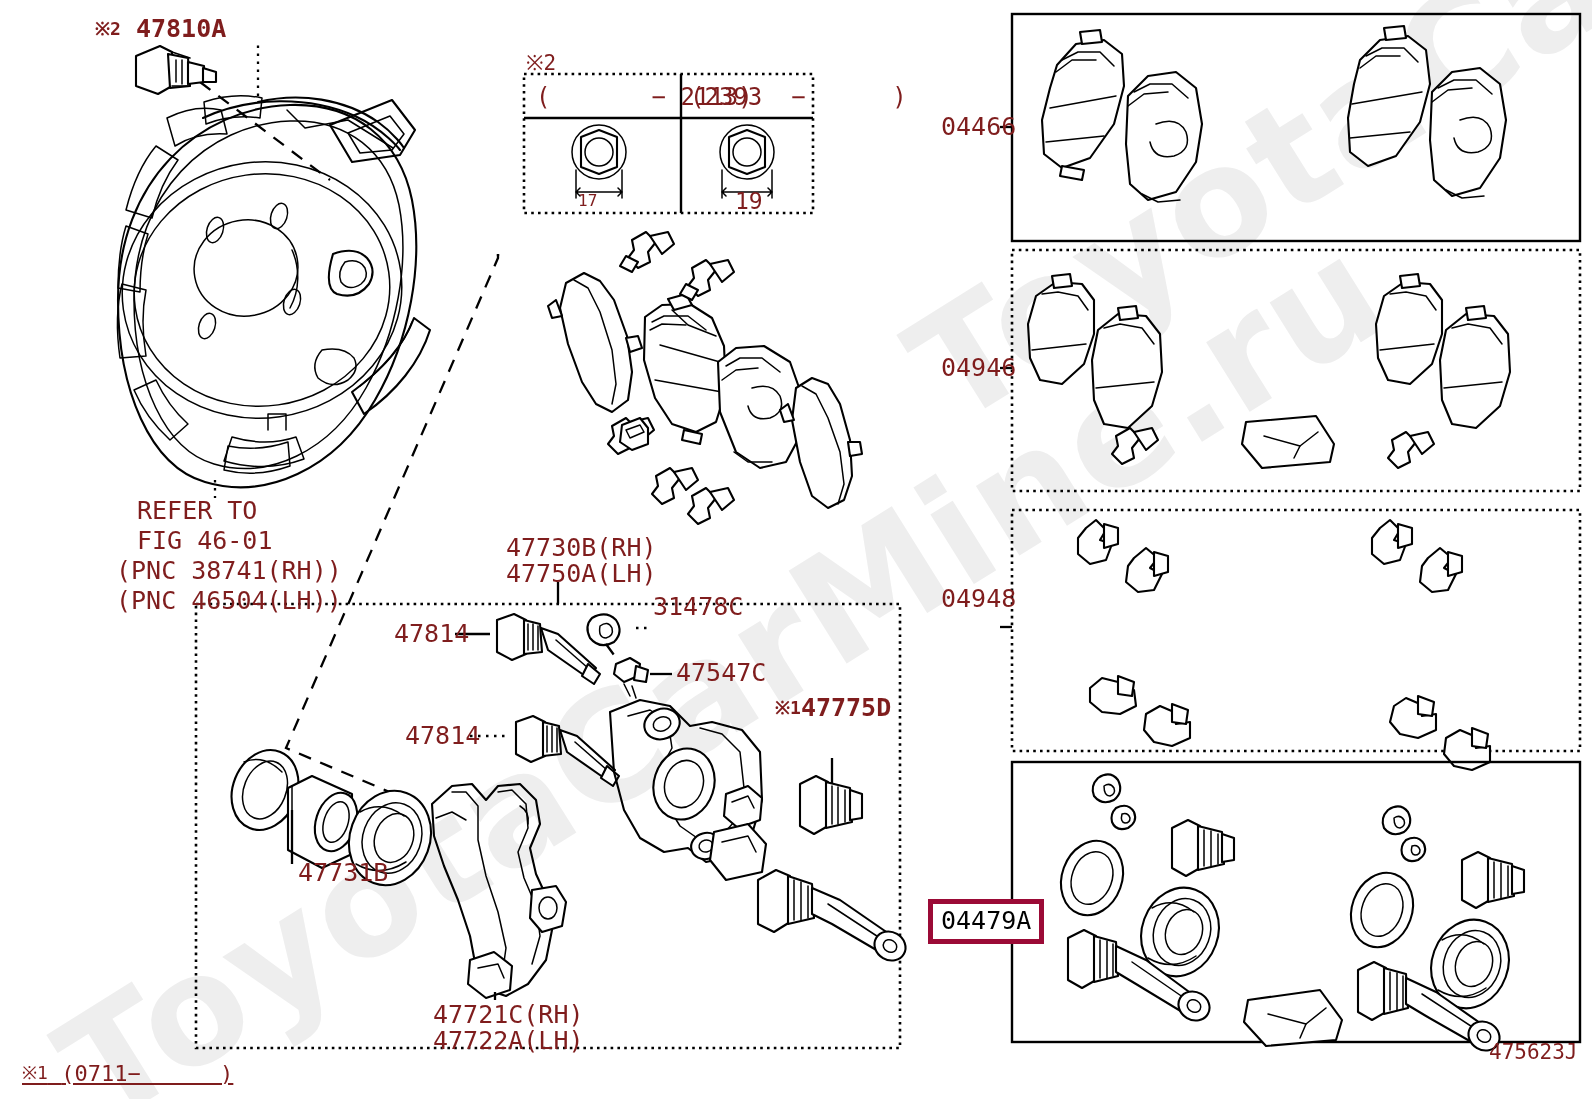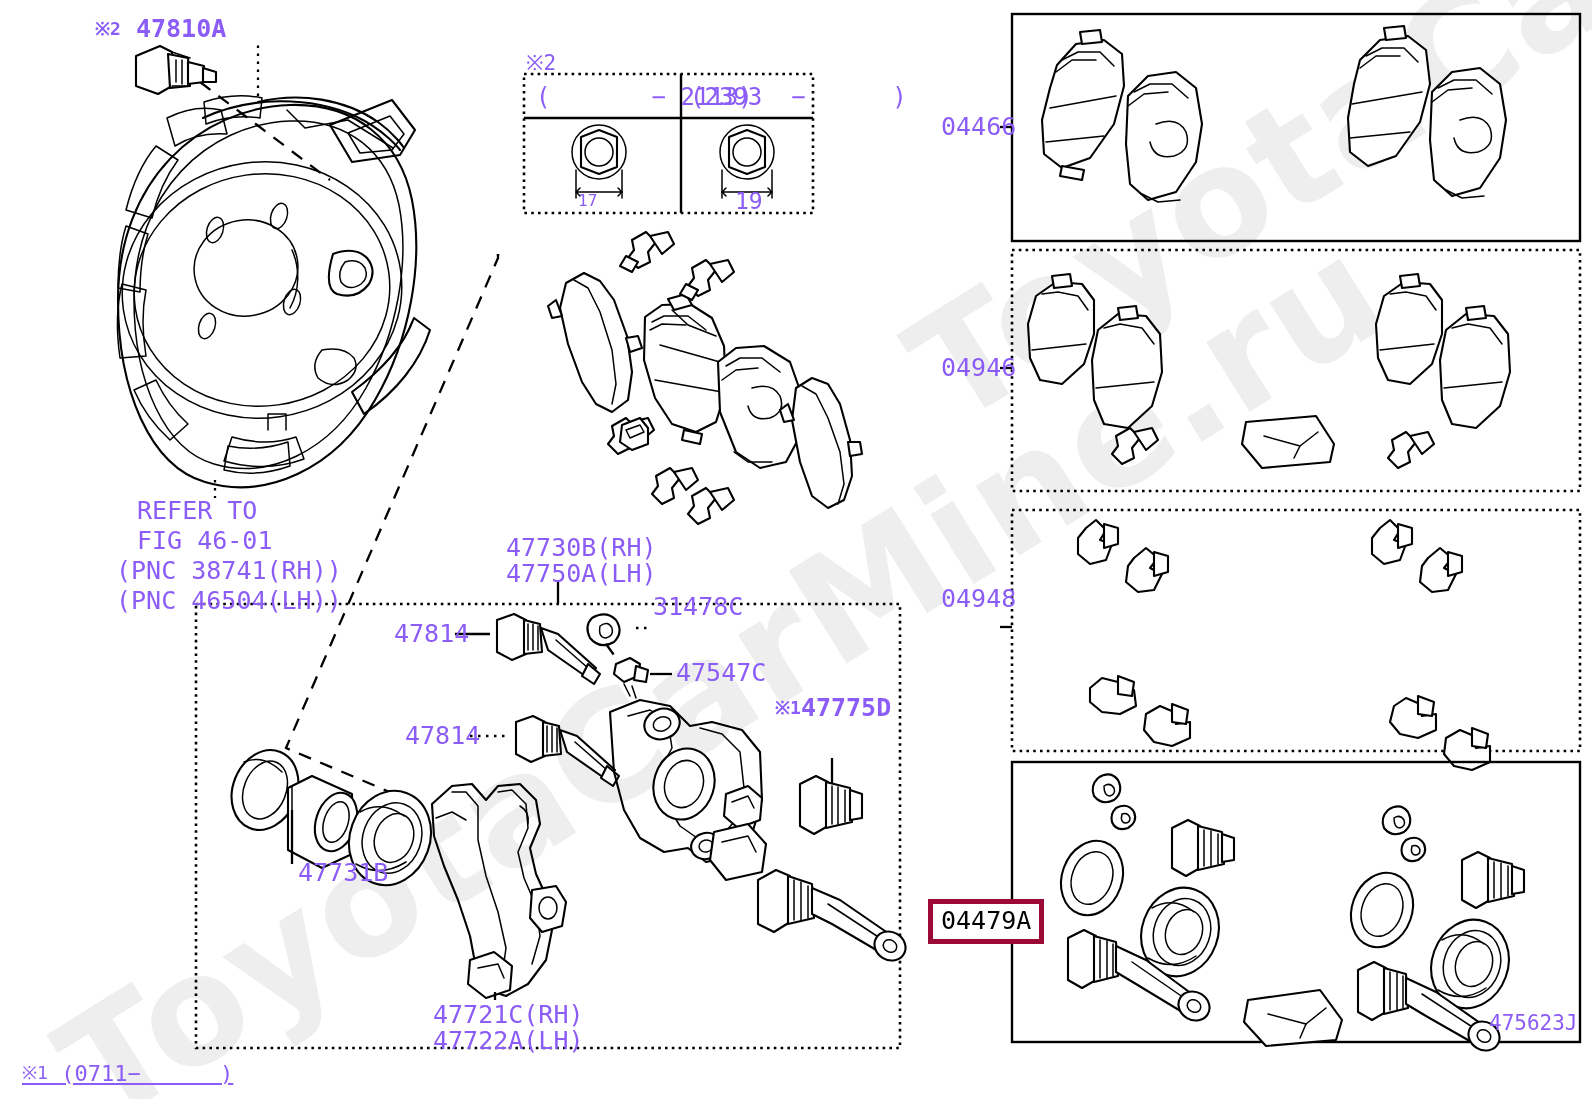--- a/index.html
+++ b/index.html
@@ -12,21 +12,21 @@
   .watermark{position:absolute;left:0;top:0;width:1592px;height:1099px;
              pointer-events:none;z-index:1;}
   .wm-text{position:absolute;font-family:"DejaVu Sans","Liberation Sans",sans-serif;
            font-weight:700;color:#eeeeee;white-space:nowrap;
            transform-origin:left top;letter-spacing:2px;}
   .wm-a{left:30px;top:1010px;font-size:150px;transform:rotate(-32deg);}
   .wm-b{left:880px;top:310px;font-size:150px;transform:rotate(-32deg);}
 
   
   .lbl{position:absolute;z-index:6;font-size:25px;line-height:30px;
-       letter-spacing:0px;white-space:pre;color:#8b5cf6;}
+       letter-spacing:0px;white-space:pre;color:#7f1d1d;}
   .lbl.bold{font-weight:700;}
   .lbl.small{font-size:22px;line-height:26px;}
   .mark{font-size:18px;vertical-align:2px;}
 
   
   svg.art{position:absolute;left:0;top:0;width:1592px;height:1099px;z-index:4;}
   svg.art .ln{fill:none;stroke:#000;stroke-width:2.1;
               stroke-linecap:round;stroke-linejoin:round;}
   svg.art .lnT{fill:none;stroke:#000;stroke-width:1.5;
                stroke-linecap:round;stroke-linejoin:round;}
@@ -530,15 +530,15 @@
   <div class="lbl" style="left:433px;top:1026px;">47722A(LH)</div>
 
   <div class="lbl small" style="left:22px;top:1060px;text-decoration:underline;"><span class="mark">※1</span> <span>(0711−      )</span></div>
 
   <div class="lbl" style="left:941px;top:112px;">04466</div>
   <div class="lbl" style="left:941px;top:353px;">04946</div>
   <div class="lbl" style="left:941px;top:584px;">04948</div>
 
   <div class="hl" style="left:928px;top:899px;">04479A</div>
 
-  <div class="lbl" style="left:1489px;top:1008px;font-size:21px;">475623J</div>
+  <div class="lbl" style="left:1489px;top:1037px;font-size:21px;">475623J</div>
 
 </div>
 
 </body></html>

